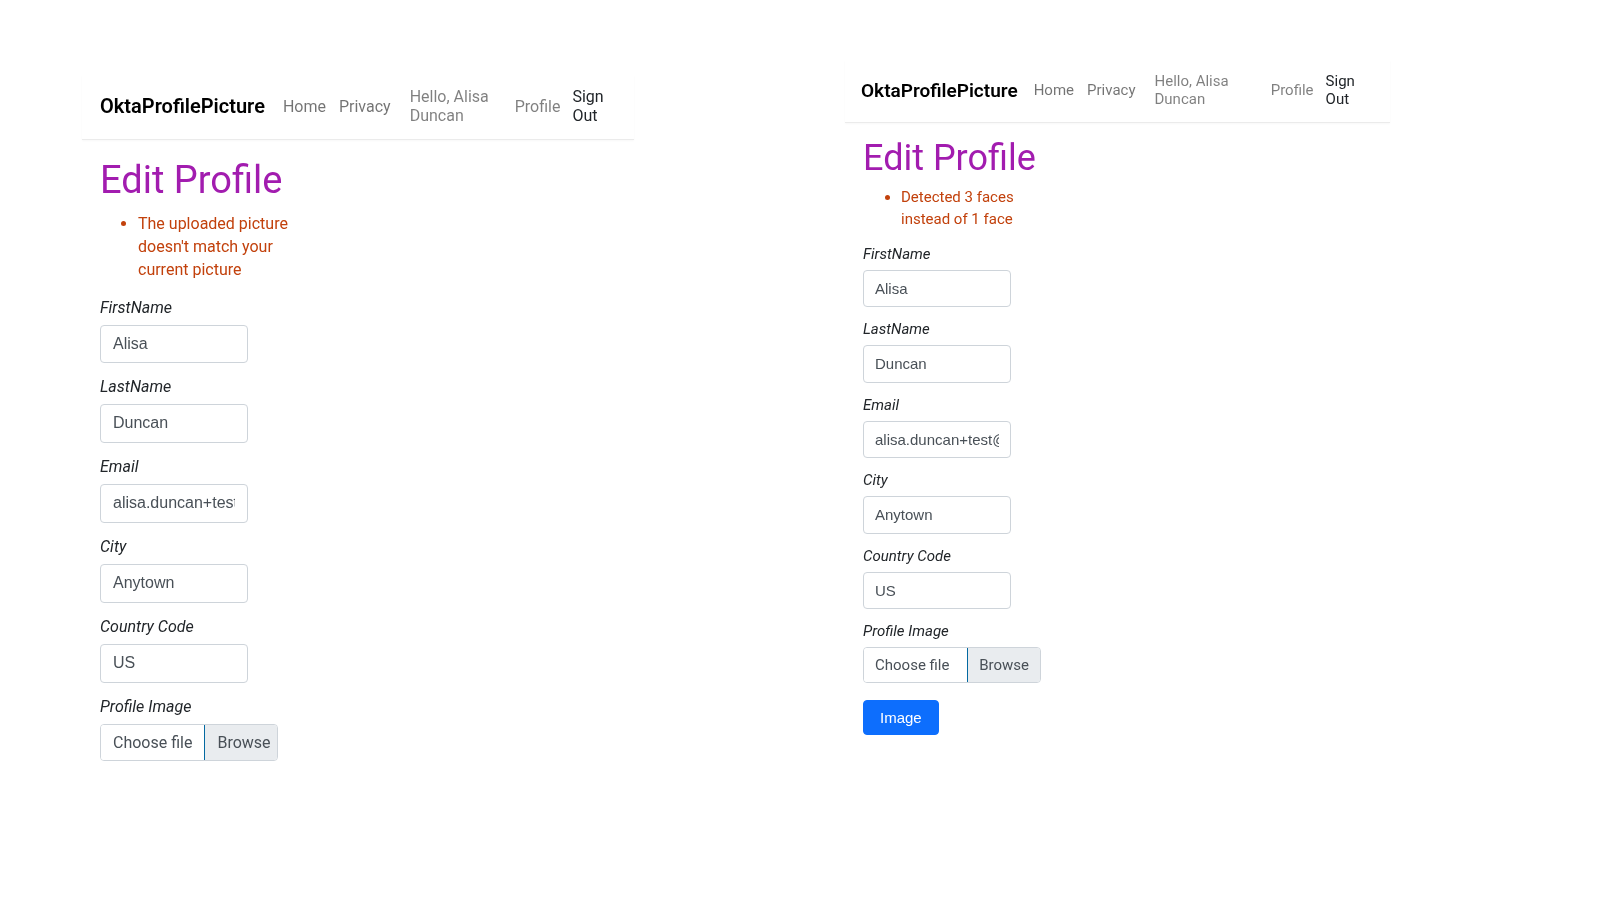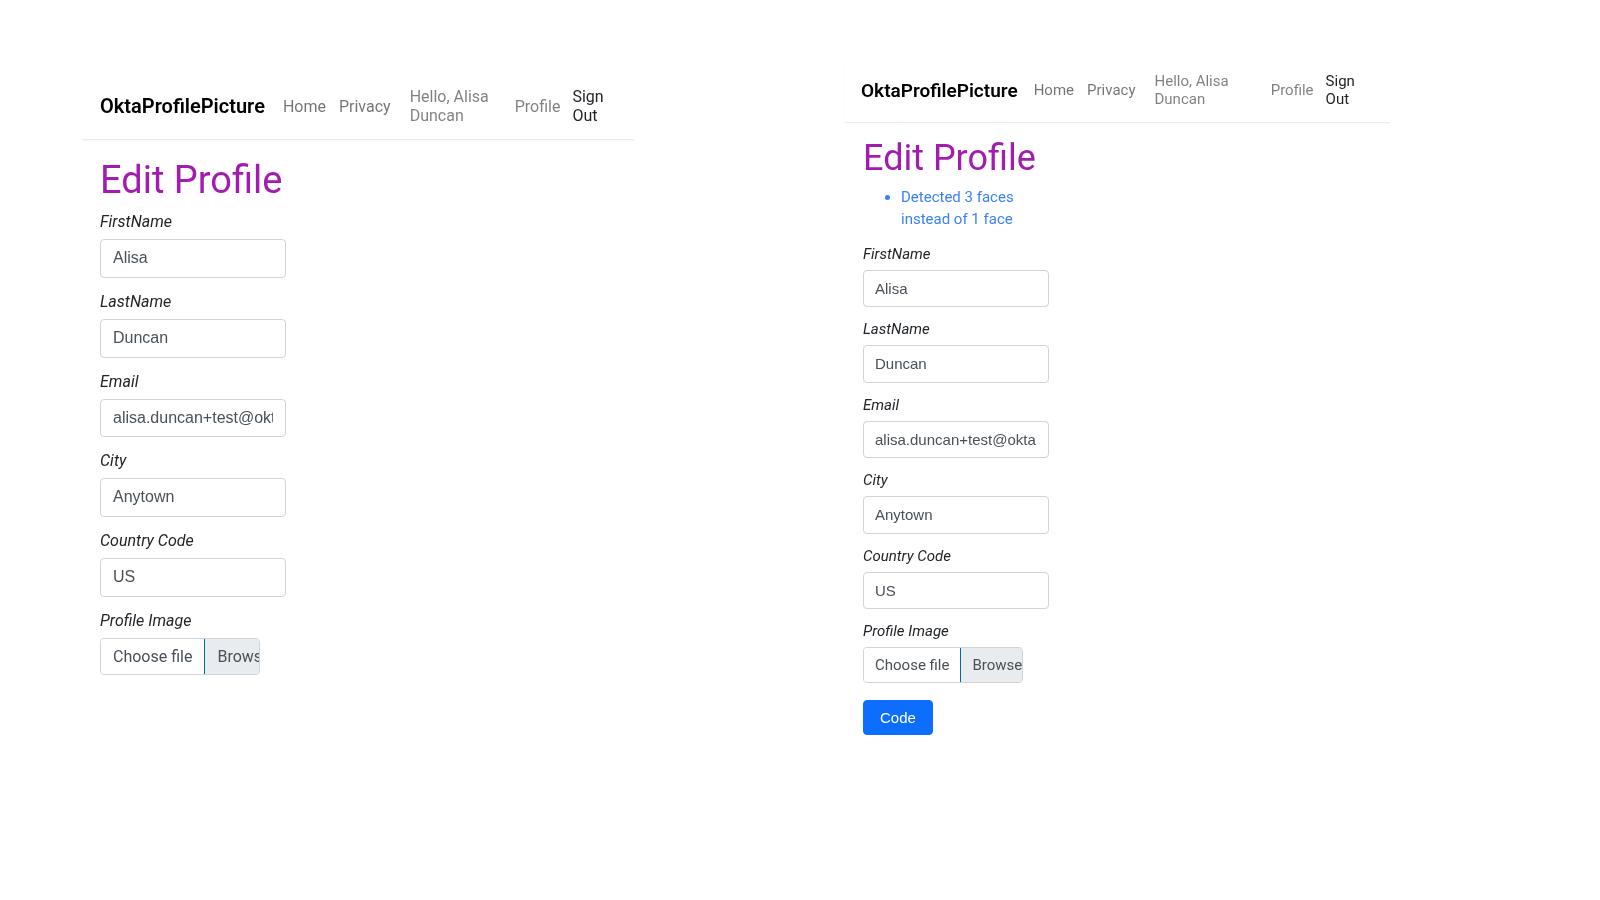--- a/index.html
+++ b/index.html
@@ -79,50 +79,50 @@
   }
   .pane-right h1 { font-size: 36px; margin-bottom: 8px; }
   ul.errors {
     list-style: disc;
     padding-left: 38px;
     margin-bottom: 16px;
     max-width: 210px;
   }
   .pane-right ul.errors { max-width: 200px; margin-bottom: 14px; }
   ul.errors li {
-    color: #3b82f6;
+    color: #c2410c;
     font-size: 16px;
     line-height: 1.45;
   }
   .pane-right ul.errors li { font-size: 15px; }
   .form-group { margin-bottom: 14px; }
   .pane-right .form-group { margin-bottom: 13px; }
   label {
     display: block;
     font-size: 16px;
     margin-bottom: 8px;
     color: #212529;
     font-style: italic;
   }
   .pane-right label { font-size: 15px; margin-bottom: 7px; }
   .form-control {
     display: block;
-    width: 186px;
+    width: 148px;
     padding: 8px 12px;
     font-size: 16px;
     line-height: 1.3;
     color: #495057;
     background: #fff;
     border: 1px solid #ced4da;
     border-radius: 4px;
   }
   .pane-right .form-control { font-size: 15px; padding: 8px 11px; }
   .file-group {
     display: flex;
-    width: 160px;
+    width: 178px;
     border: 1px solid #ced4da;
     border-radius: 4px;
     overflow: hidden;
   }
   .file-label {
     flex: 1;
     padding: 8px 12px;
     font-size: 16px;
     color: #495057;
     background: #fff;
@@ -160,20 +160,23 @@
       <nav class="navbar">
         <span class="brand">OktaProfilePicture</span>
         <span class="nav-link">Home</span>
         <span class="nav-link">Privacy</span>
         <span class="nav-greeting">Hello, Alisa Duncan</span>
         <span class="nav-profile">Profile</span>
         <span class="nav-signout">Sign Out</span>
       </nav>
       <div class="content">
         <h1>Edit Profile</h1>
+        <ul class="errors">
+          <li>The uploaded picture doesn't match your current picture</li>
+        </ul>
 
         <div class="form-group">
           <label>FirstName</label>
           <input class="form-control" value="Alisa" style="">
         </div>
         <div class="form-group">
           <label>LastName</label>
           <input class="form-control" value="Duncan" style="">
         </div>
         <div class="form-group">
@@ -235,17 +238,17 @@
           <label>Country Code</label>
           <input class="form-control" value="US" style="">
         </div>
         <div class="form-group">
           <label>Profile Image</label>
           <div class="file-group">
             <span class="file-label">Choose file</span>
             <span class="file-browse">Browse</span>
           </div>
         </div>
-        <button class="btn-primary">Code</button>
+        <button class="btn-primary">Image</button>
       </div>
     </div>
   </div>
 </div>
 
 </body></html>

